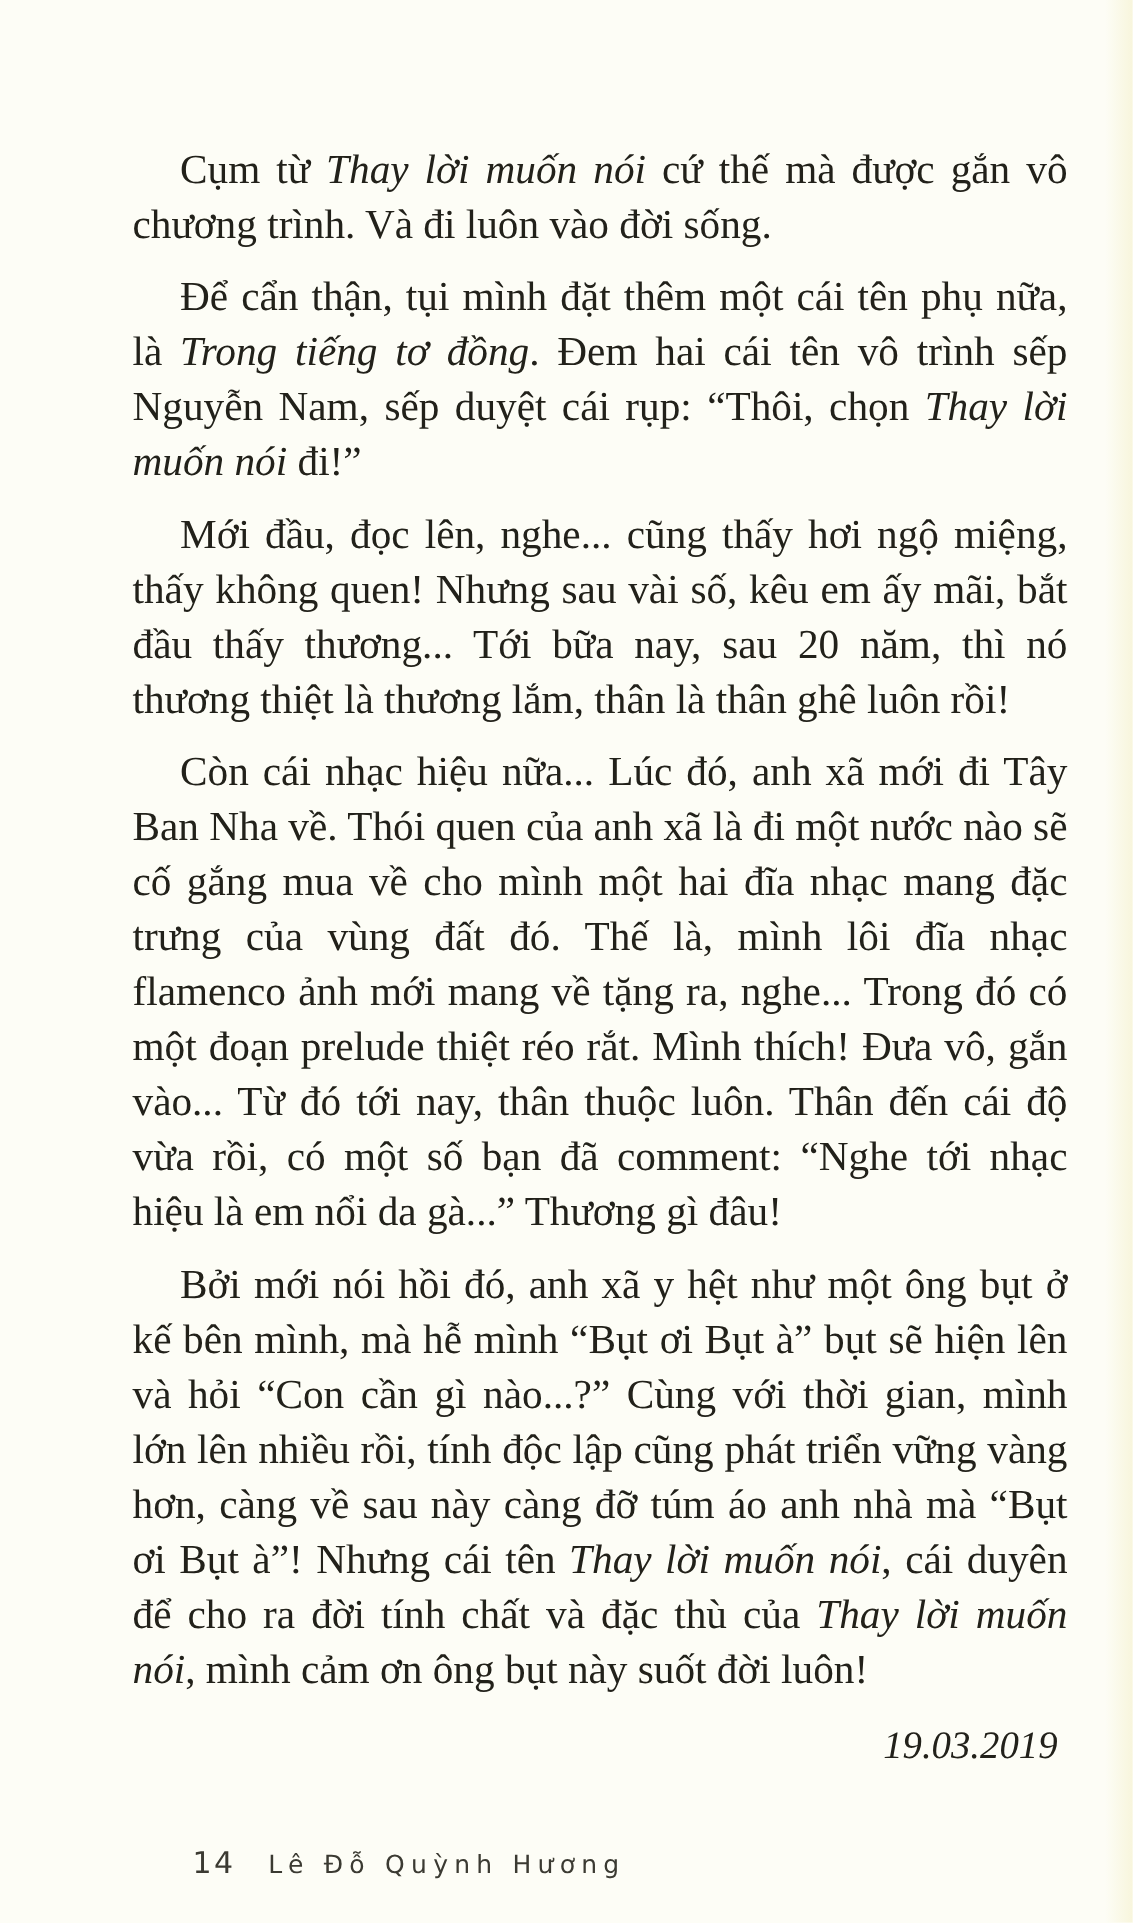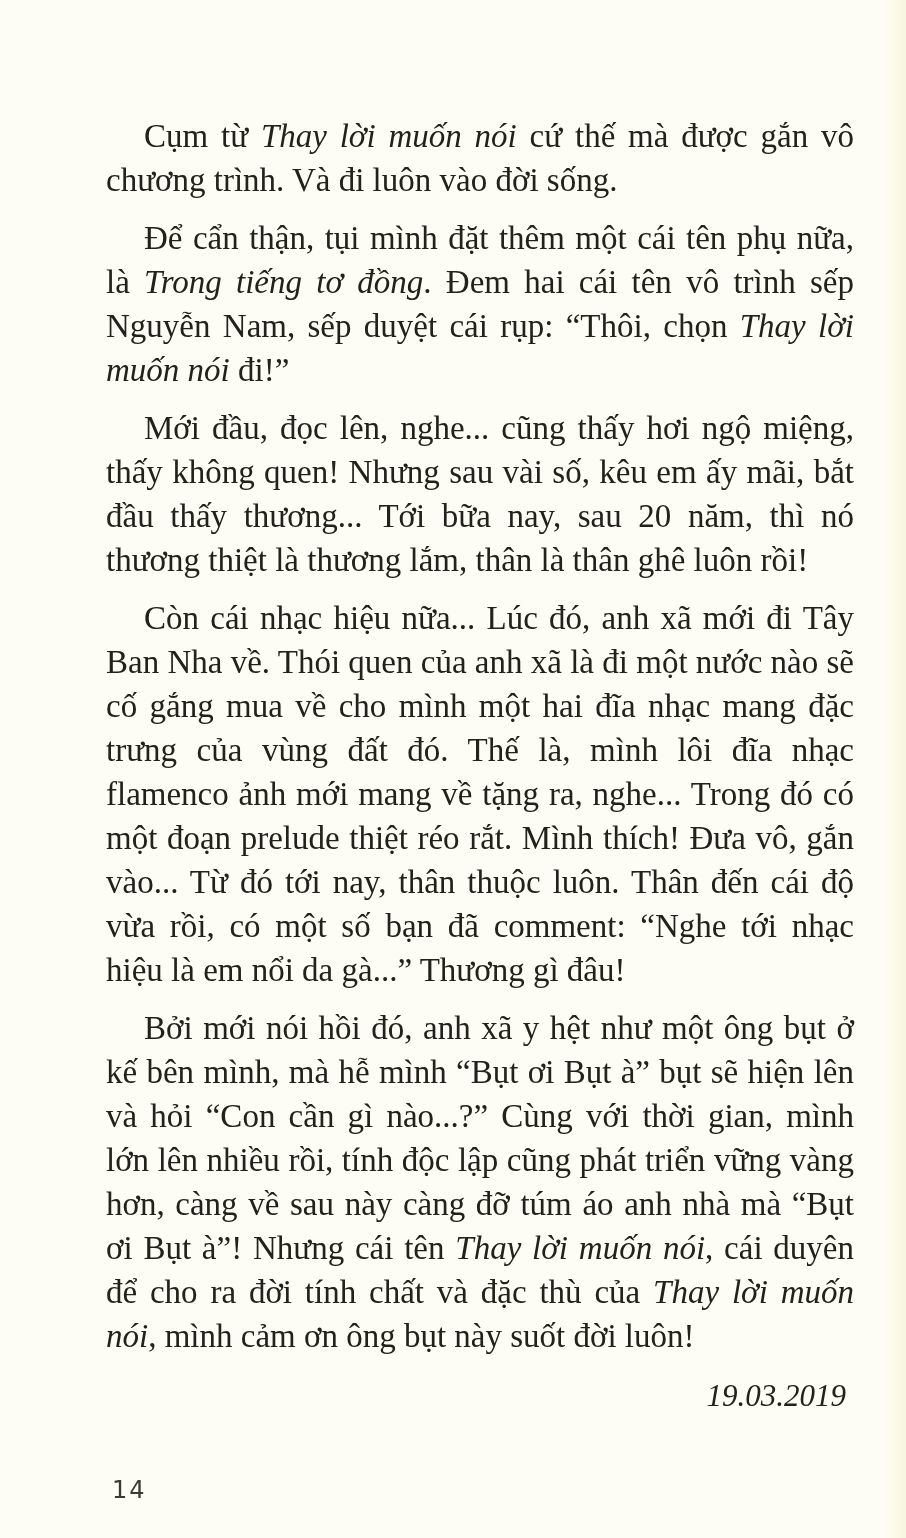--- a/index.html
+++ b/index.html
@@ -49,20 +49,21 @@
     bottom: 34px;
     display: flex;
     align-items: baseline;
     gap: 26px;
     font-family: "DejaVu Sans", "Liberation Sans", sans-serif;
     color: #3b3a32;
   }
   .pagenum {
     font-size: 24px;
     letter-spacing: 2px;
+    margin-left: 42px;
   }
   .author {
     font-size: 20px;
     letter-spacing: 5px;
   }
   .edge-shade {
     position: absolute;
     top: 0;
     right: 0;
     width: 22px;
@@ -80,15 +81,16 @@
         <p class="para"><span>Cụm từ </span><em>Thay lời muốn nói</em><span> cứ thế mà được gắn vô chương trình. Và đi luôn vào đời sống.</span></p>
         <p class="para"><span>Để cẩn thận, tụi mình đặt thêm một cái tên phụ nữa, là </span><em>Trong tiếng tơ đồng</em><span>. Đem hai cái tên vô trình sếp Nguyễn Nam, sếp duyệt cái rụp: “Thôi, chọn </span><em>Thay lời muốn nói</em><span> đi!”</span></p>
         <p class="para"><span>Mới đầu, đọc lên, nghe... cũng thấy hơi ngộ miệng, thấy không quen! Nhưng sau vài số, kêu em ấy mãi, bắt đầu thấy thương... Tới bữa nay, sau 20 năm, thì nó thương thiệt là thương lắm, thân là thân ghê luôn rồi!</span></p>
         <p class="para"><span>Còn cái nhạc hiệu nữa... Lúc đó, anh xã mới đi Tây Ban Nha về. Thói quen của anh xã là đi một nước nào sẽ cố gắng mua về cho mình một hai đĩa nhạc mang đặc trưng của vùng đất đó. Thế là, mình lôi đĩa nhạc flamenco ảnh mới mang về tặng ra, nghe... Trong đó có một đoạn prelude thiệt réo rắt. Mình thích! Đưa vô, gắn vào... Từ đó tới nay, thân thuộc luôn. Thân đến cái độ vừa rồi, có một số bạn đã comment: “Nghe tới nhạc hiệu là em nổi da gà...” Thương gì đâu!</span></p>
         <p class="para"><span>Bởi mới nói hồi đó, anh xã y hệt như một ông bụt ở kế bên mình, mà hễ mình “Bụt ơi Bụt à” bụt sẽ hiện lên và hỏi “Con cần gì nào...?” Cùng với thời gian, mình lớn lên nhiều rồi, tính độc lập cũng phát triển vững vàng hơn, càng về sau này càng đỡ túm áo anh nhà mà “Bụt ơi Bụt à”! Nhưng cái tên </span><em>Thay lời muốn nói</em><span>, cái duyên để cho ra đời tính chất và đặc thù của </span><em>Thay lời muốn nói</em><span>, mình cảm ơn ông bụt này suốt đời luôn!</span></p>
       </main>
     <div class="date-line">19.03.2019</div>
   </div>
   <footer class="footer">
     <span class="pagenum">14</span>
+    <span class="author">Lê Đỗ Quỳnh Hương</span>
   </footer>
   <div class="edge-shade"></div>
 </div>
 
 </body></html>

